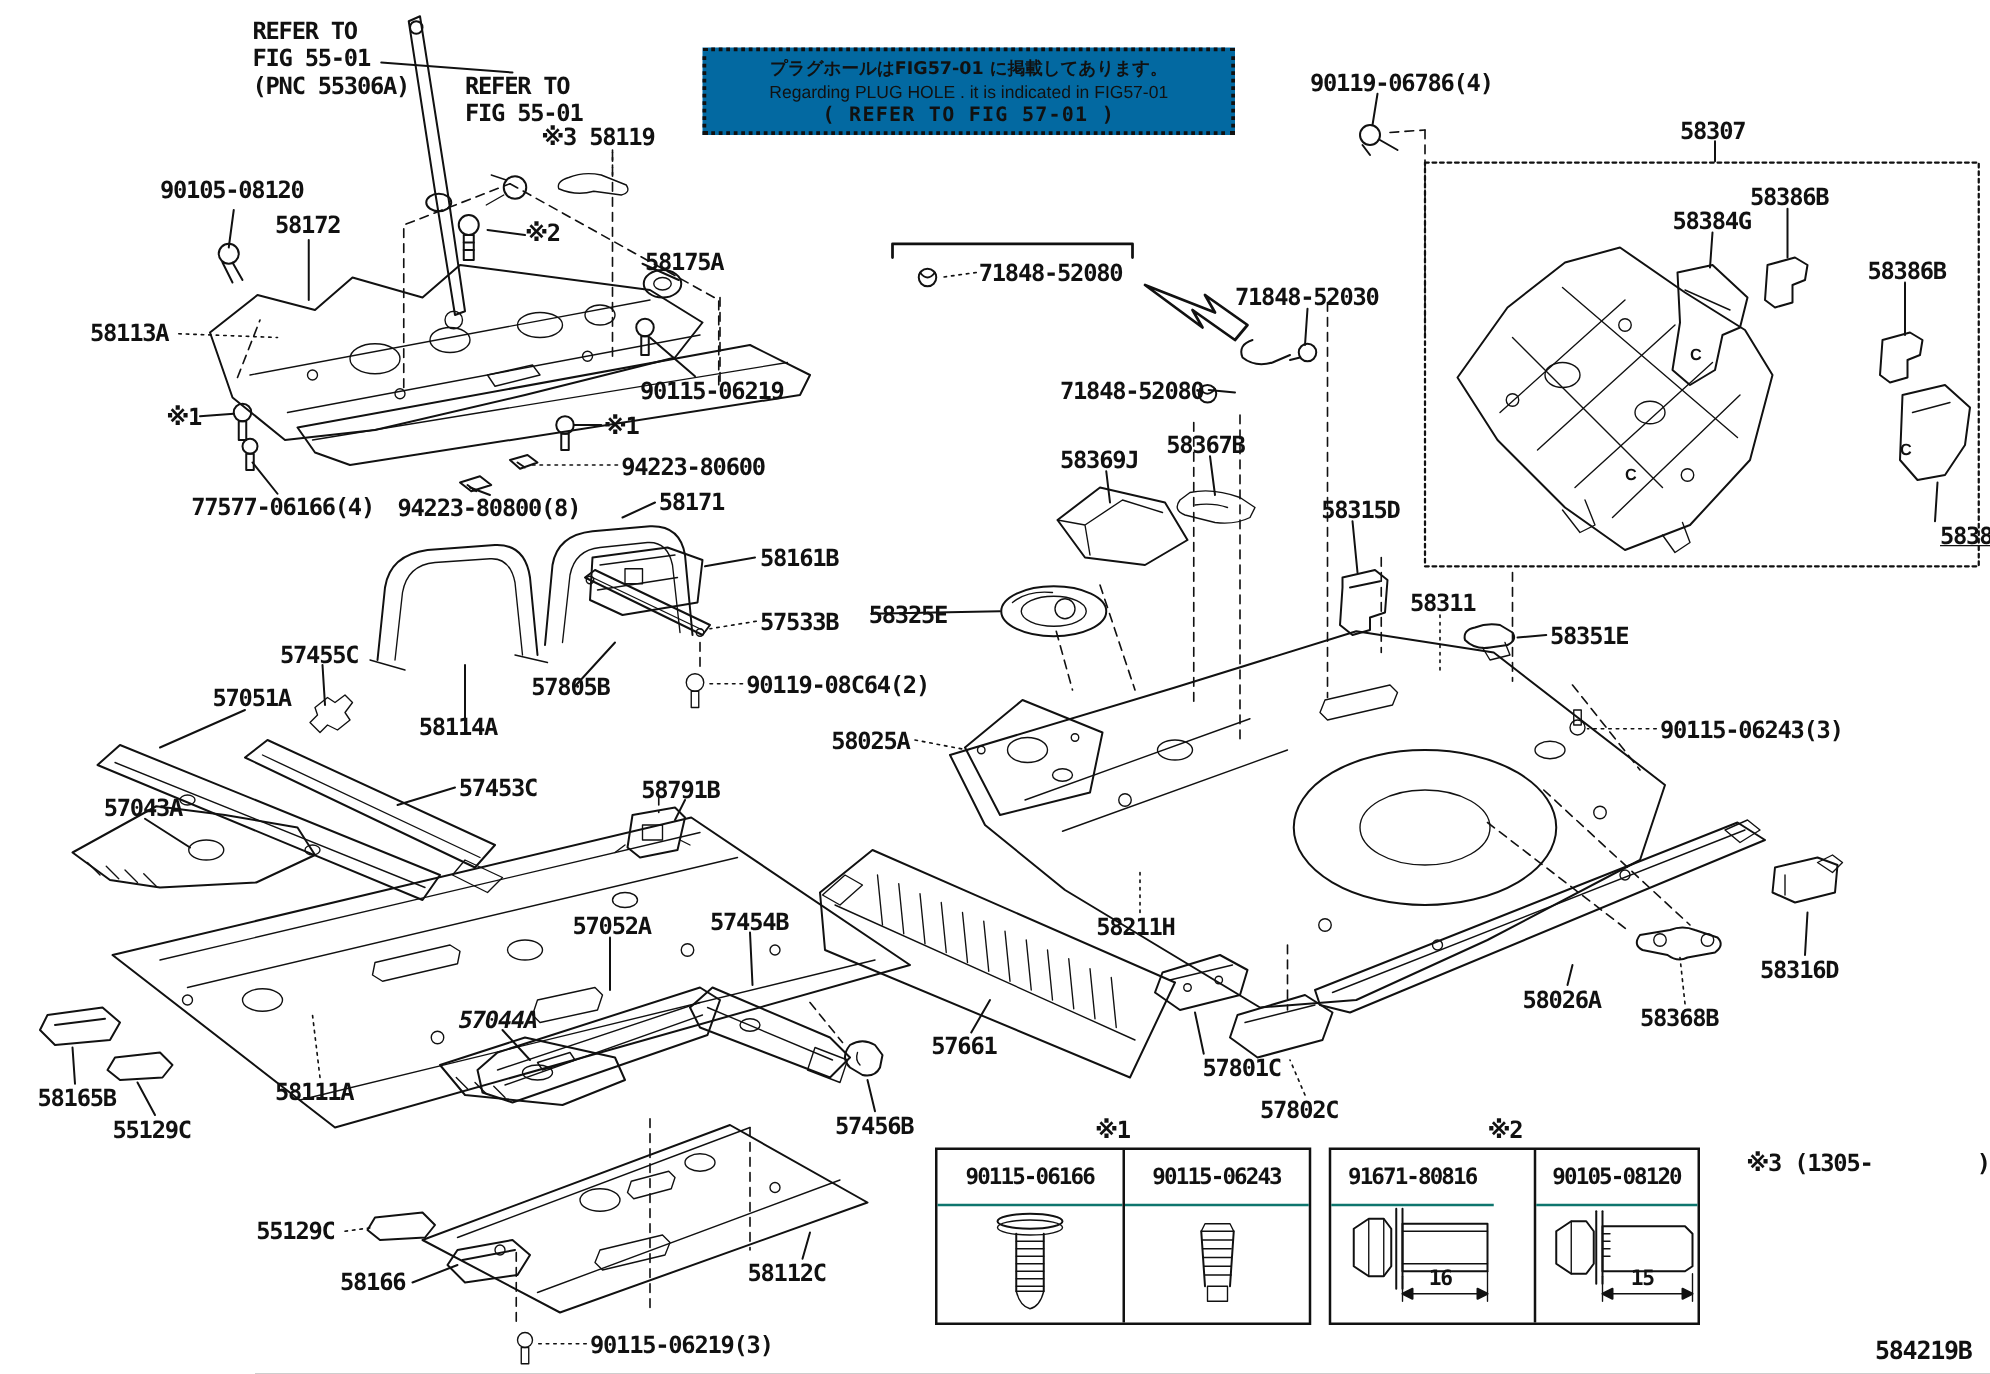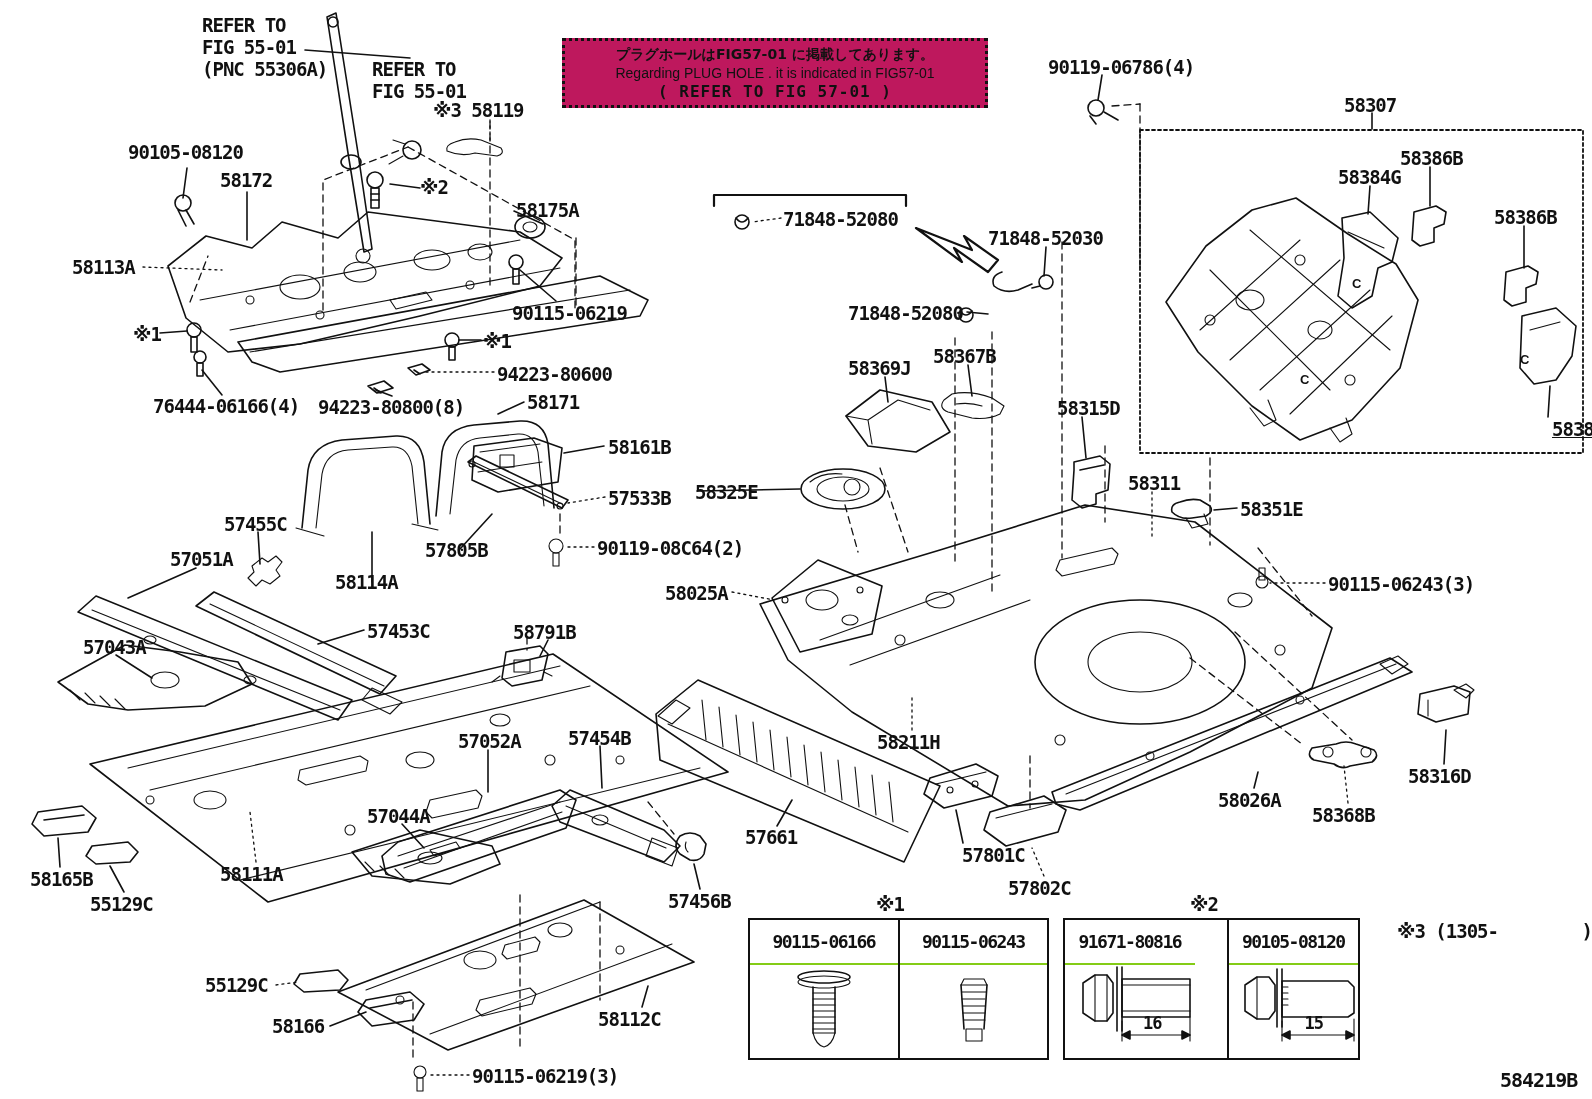--- a/index.html
+++ b/index.html
@@ -15,28 +15,28 @@
   svg .bx{stroke-dasharray:3 3;stroke-width:1.8;}
   svg .thick{stroke-width:2.2;}
   .plabel{position:absolute;font:700 19px "DejaVu Sans Mono","DejaVu Sans",monospace;
           letter-spacing:-1px;white-space:pre;line-height:21px;}
   .refnote{position:absolute;font:700 19px "DejaVu Sans Mono","DejaVu Sans",monospace;
            letter-spacing:-1px;white-space:pre;line-height:22px;}
   .seatnote{position:absolute;left:716px;top:142px;font:700 19px "Liberation Sans",sans-serif;
             line-height:26px;letter-spacing:0.5px;}
   .cmark{position:absolute;font:700 13px "Liberation Sans",sans-serif;}
   #plugbox{position:absolute;left:562px;top:38px;width:420px;height:64px;border:3px dotted #111;
-           display:flex;flex-direction:column;justify-content:center;align-items:center;background:#be185d;}
+           display:flex;flex-direction:column;justify-content:center;align-items:center;background:#0369a1;}
   #plugbox .ja{font:700 14px "DejaVu Sans","Liberation Sans",sans-serif;}
   #plugbox .en{font:400 14px "Liberation Sans",sans-serif;margin-top:1px;}
   #plugbox .rf{font:700 16px "DejaVu Sans Mono",monospace;letter-spacing:1px;margin-top:1px;}
   .ftable{position:absolute;border:2px solid #111;display:flex;background:#fff;}
   .fcol{flex:1;display:flex;flex-direction:column;}
   .fcol + .fcol{border-left:2px solid #111;}
-  .fhead{height:43px;border-bottom:2px solid #84cc16;display:flex;align-items:center;justify-content:center;
+  .fhead{height:43px;border-bottom:2px solid #0f766e;display:flex;align-items:center;justify-content:center;
          font:700 18px "DejaVu Sans Mono",monospace;letter-spacing:-1.5px;}
   .fbody{flex:1;position:relative;}
   .figno{position:absolute;left:1500px;top:1068px;font:700 20px "DejaVu Sans Mono",monospace;letter-spacing:-1px;}
 </style>
 </head>
 <body>
 
 <div id="stage">
 
   <svg width="1592" height="1099" viewBox="0 0 1592 1099">
@@ -421,21 +421,21 @@
       <div class="plabel" style="left: 433px; top: 100px;">※3 58119</div>
       <div class="plabel" style="left: 128px; top: 142px;">90105-08120</div>
       <div class="plabel" style="left: 220px; top: 170px;">58172</div>
       <div class="plabel" style="left: 420px; top: 177px;">※2</div>
       <div class="plabel" style="left: 516px; top: 200px;">58175A</div>
       <div class="plabel" style="left: 72px; top: 257px;">58113A</div>
       <div class="plabel" style="left: 133px; top: 324px;">※1</div>
       <div class="plabel" style="left: 512px; top: 303px;">90115-06219</div>
       <div class="plabel" style="left: 483px; top: 331px;">※1</div>
       <div class="plabel" style="left: 497px; top: 364px;">94223-80600</div>
-      <div class="plabel" style="left: 153px; top: 396px;">76444-06166(4)</div>
+      <div class="plabel" style="left: 153px; top: 396px;">77577-06166(4)</div>
       <div class="plabel" style="left: 318px; top: 397px;">94223-80800(8)</div>
       <div class="plabel" style="left: 527px; top: 392px;">58171</div>
       <div class="plabel" style="left: 608px; top: 437px;">58161B</div>
       <div class="plabel" style="left: 608px; top: 488px;">57533B</div>
       <div class="plabel" style="left: 224px; top: 514px;">57455C</div>
       <div class="plabel" style="left: 597px; top: 538px;">90119-08C64(2)</div>
       <div class="plabel" style="left: 170px; top: 549px;">57051A</div>
       <div class="plabel" style="left: 425px; top: 540px;">57805B</div>
       <div class="plabel" style="left: 335px; top: 572px;">58114A</div>
       <div class="plabel" style="left: 367px; top: 621px;">57453C</div>
@@ -453,21 +453,21 @@
       <div class="plabel" style="left: 1240px; top: 499px;">58351E</div>
       <div class="plabel" style="left: 1328px; top: 574px;">90115-06243(3)</div>
       <div class="plabel" style="left: 1048px; top: 57px;">90119-06786(4)</div>
       <div class="plabel" style="left: 1344px; top: 95px;">58307</div>
       <div class="plabel" style="left: 1400px; top: 148px;">58386B</div>
       <div class="plabel" style="left: 1338px; top: 167px;">58384G</div>
       <div class="plabel" style="left: 1494px; top: 207px;">58386B</div>
       <div class="plabel" style="left: 1552px; top: 419px; text-decoration: underline;">58385G</div>
       <div class="plabel" style="left: 458px; top: 731px;">57052A</div>
       <div class="plabel" style="left: 568px; top: 728px;">57454B</div>
-      <div class="plabel" style="left: 367px; top: 806px;">57044A</div>
+      <div class="plabel" style="left: 367px; top: 806px; font-style: italic;">57044A</div>
       <div class="plabel" style="left: 877px; top: 732px;">58211H</div>
       <div class="plabel" style="left: 745px; top: 827px;">57661</div>
       <div class="plabel" style="left: 668px; top: 891px;">57456B</div>
       <div class="plabel" style="left: 220px; top: 864px;">58111A</div>
       <div class="plabel" style="left: 30px; top: 869px;">58165B</div>
       <div class="plabel" style="left: 90px; top: 894px;">55129C</div>
       <div class="plabel" style="left: 205px; top: 975px;">55129C</div>
       <div class="plabel" style="left: 272px; top: 1016px;">58166</div>
       <div class="plabel" style="left: 598px; top: 1009px;">58112C</div>
       <div class="plabel" style="left: 472px; top: 1066px;">90115-06219(3)</div>

